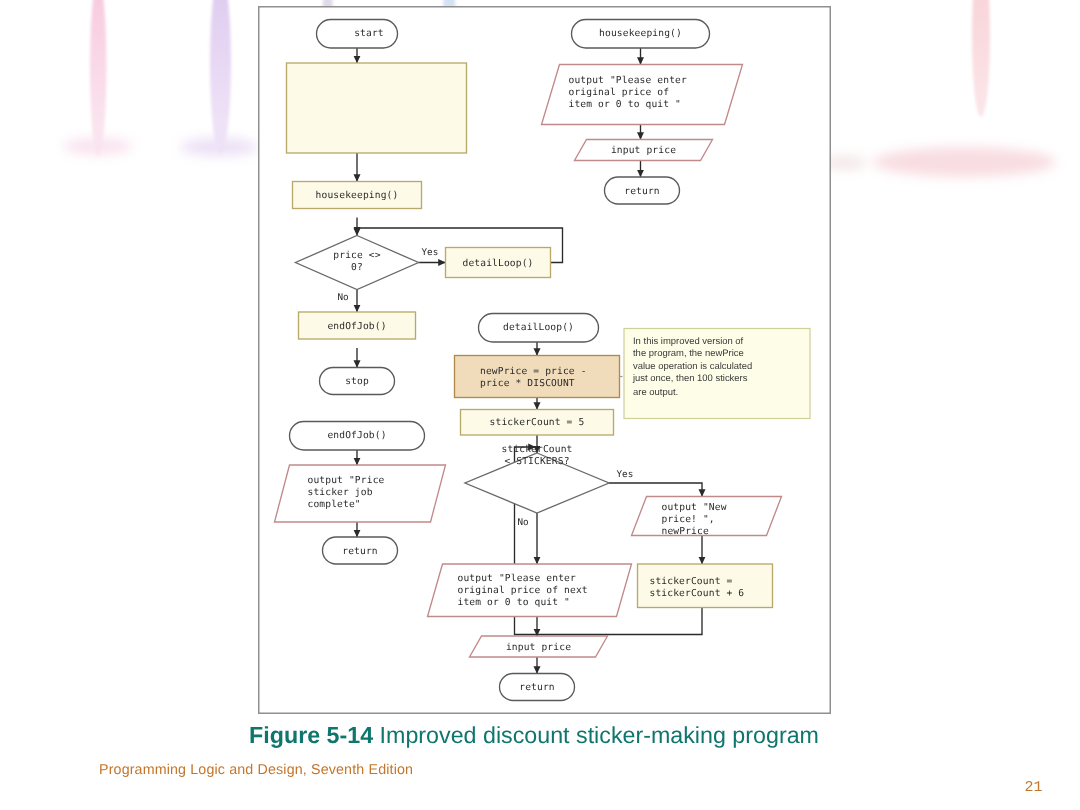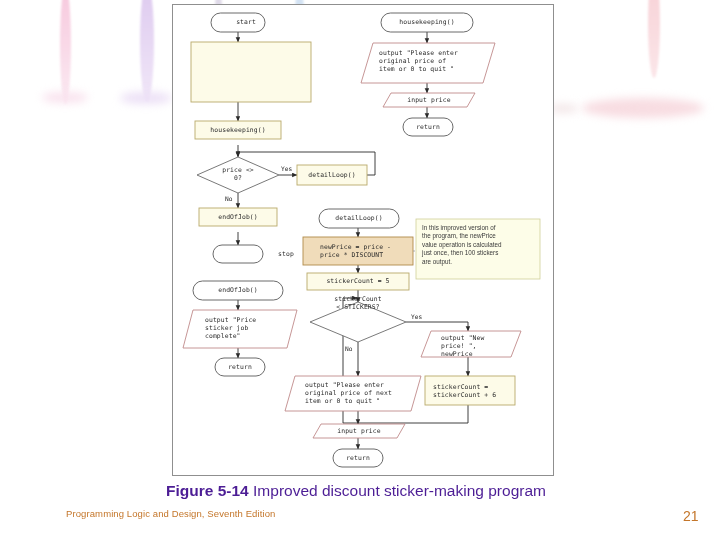--- a/index.html
+++ b/index.html
@@ -31,30 +31,30 @@
     font-size:6.2px;color:#2a2a2a;
   }
   .note{
     position:absolute;font-family:"Liberation Sans",sans-serif;
     font-size:6.3px;line-height:8.4px;color:#3a3a3a;white-space:pre-line;
   }
 
   
   #caption{
     position:absolute;left:0;top:482px;width:712px;text-align:center;
-    font-size:15.5px;color:#4c1d95;font-family:"Liberation Sans",sans-serif;
+    font-size:15.5px;color:#0f766e;font-family:"Liberation Sans",sans-serif;
   }
   #caption b{font-weight:bold;}
   #footer-text{
     position:absolute;left:66px;top:508px;font-size:9.5px;color:#c4762a;
     font-family:"Liberation Sans",sans-serif;letter-spacing:.1px;
   }
   #footer-page{
-    position:absolute;left:683px;top:508px;font-size:14px;color:#c4762a;
-    font-family:Liberation Sans, sans-serif;
+    position:absolute;left:683px;top:520px;font-size:10px;color:#c4762a;
+    font-family:Liberation Mono, monospace;
   }
 </style>
 </head>
 <body>
 
 <div id="bg">
   <div class="stem" style="left:60px;top:-14px;width:11px;height:118px;background:linear-gradient(180deg,#f7c8dd,#fbeaf2);"></div>
   <div class="blob" style="left:42px;top:92px;width:46px;height:11px;background:#f9e2ee;"></div>
   <div class="stem" style="left:140px;top:-18px;width:14px;height:120px;background:linear-gradient(180deg,#ddc9ef,#f1e7f8);"></div>
   <div class="blob" style="left:120px;top:92px;width:52px;height:12px;background:#ece0f6;"></div>
@@ -136,21 +136,21 @@
     <rect x="243" y="214" width="124" height="60" fill="#fdfde8" stroke="#cfcf9a" stroke-width="0.8"></rect>
     <line x1="240" y1="246" x2="243" y2="246" stroke="#9a9a9a" stroke-width="0.8" stroke-dasharray="2,1.6"></line>
   </svg>
 
   <div class="ftext c" style="left:38px;top:13px;width:70px;">start</div>
   <div class="ftext c" style="left:22px;top:121px;width:86px;">housekeeping()</div>
   <div class="ftext c" style="left:35px;top:161px;width:60px;">price &lt;&gt;
 0?</div>
   <div class="ftext c" style="left:124px;top:166px;width:70px;">detailLoop()</div>
   <div class="ftext c" style="left:26px;top:208px;width:78px;">endOfJob()</div>
-  <div class="ftext c" style="left:40px;top:245px;width:50px;margin-left:48px;">stop</div>
+  <div class="ftext c" style="left:40px;top:245px;width:50px;">stop</div>
   <div class="lbl" style="left:108px;top:160px;">Yes</div>
   <div class="lbl" style="left:52px;top:190px;">No</div>
 
   <div class="ftext c" style="left:208px;top:13px;width:92px;">housekeeping()</div>
   <div class="ftext" style="left:206px;top:44px;">output "Please enter
 original price of
 item or 0 to quit "</div>
   <div class="ftext c" style="left:214px;top:91px;width:84px;">input price</div>
   <div class="ftext c" style="left:230px;top:118px;width:50px;">return</div>
 

